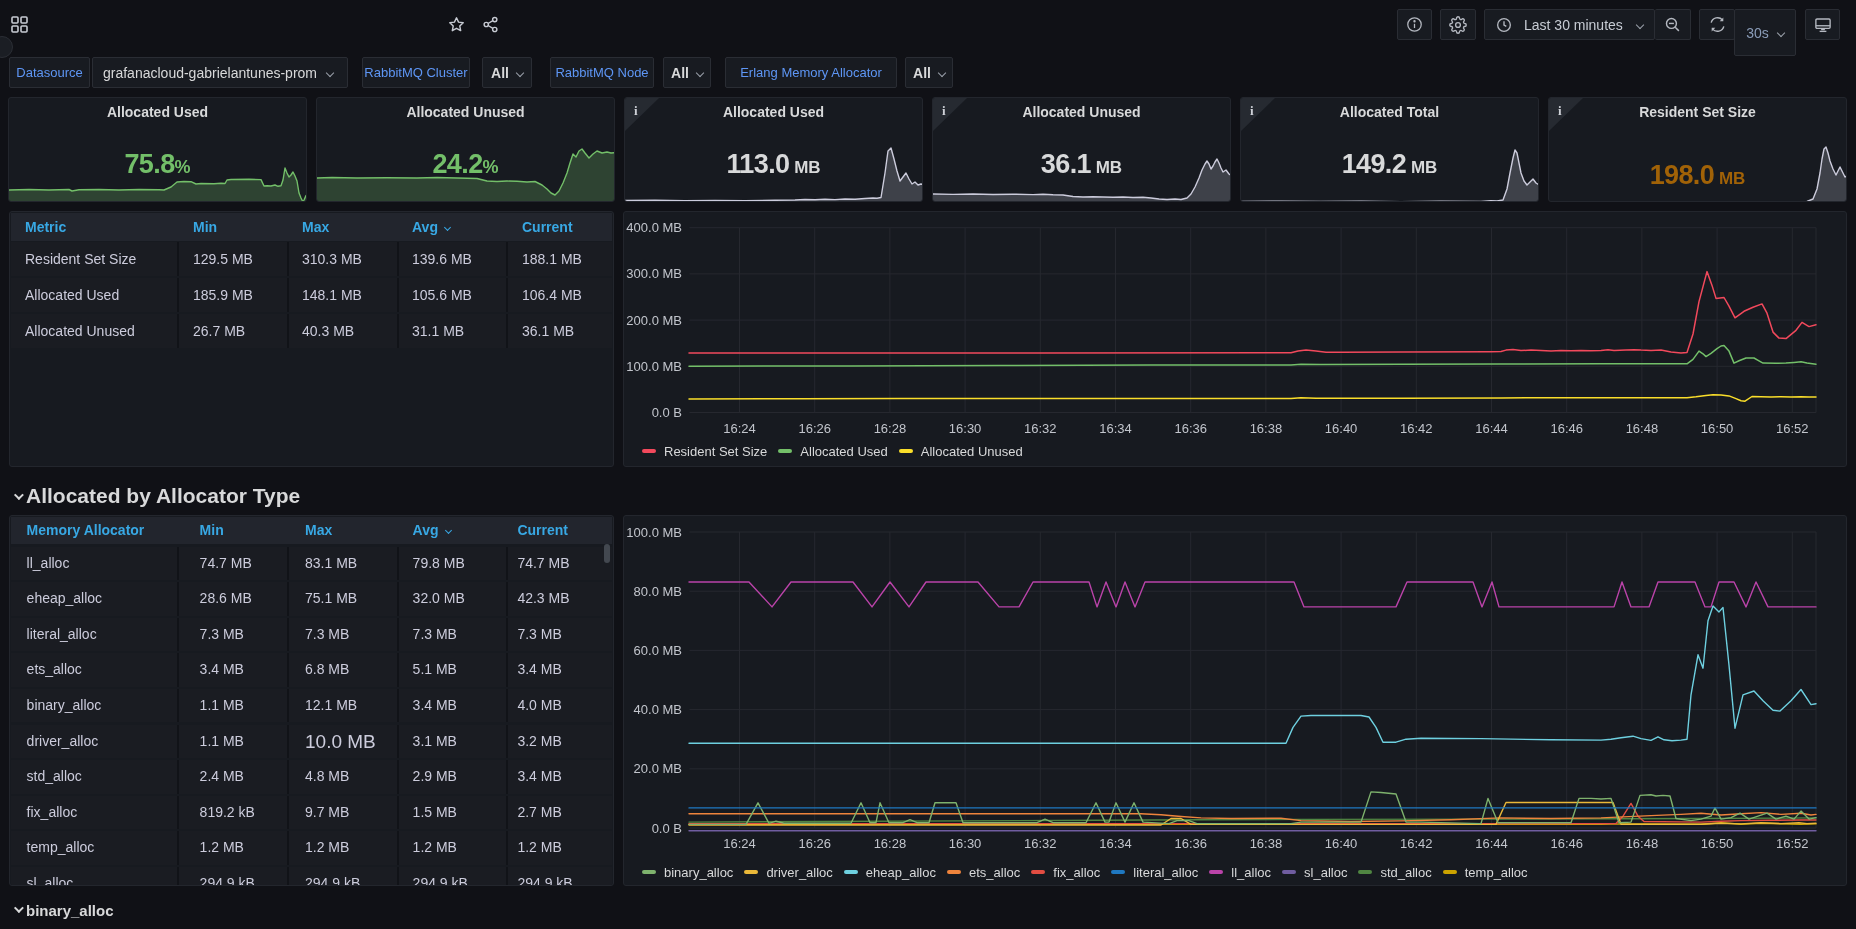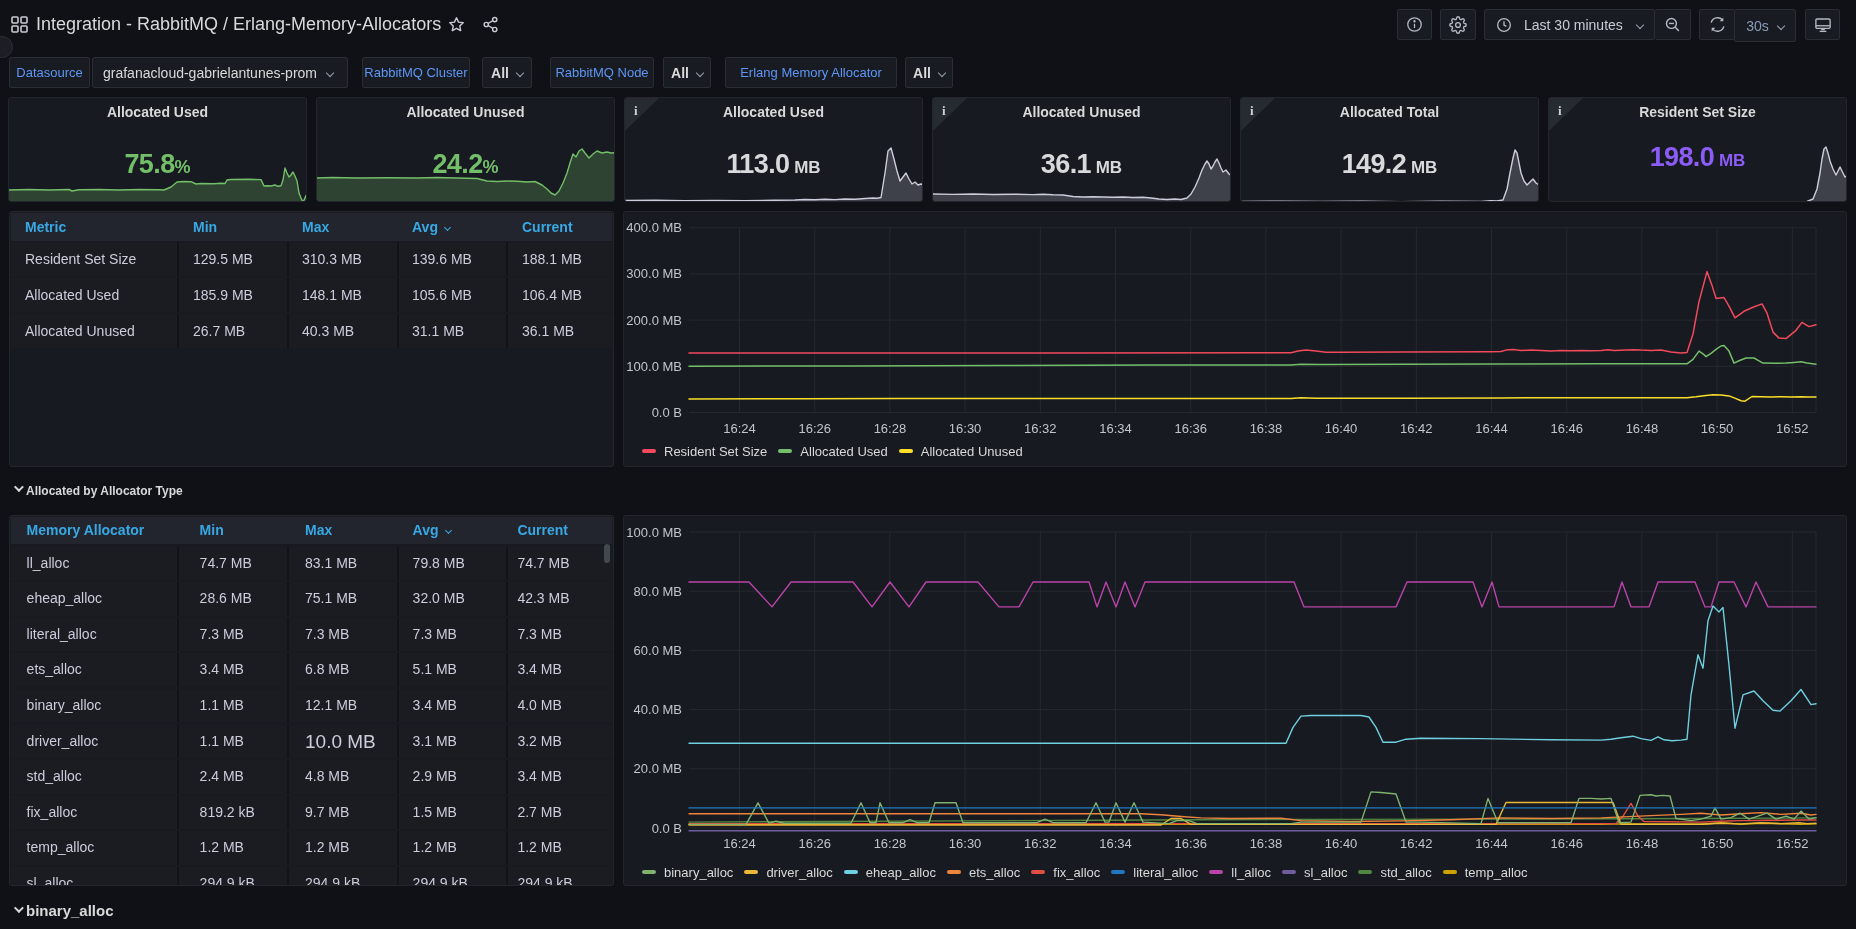--- a/index.html
+++ b/index.html
@@ -8,21 +8,20 @@
 </style></head>
 <body>
 <div style="position:relative;width:1856px;height:929px;overflow:hidden">
 
 <div style="position:absolute;left:11px;top:16px"><svg width="17" height="17" viewBox="0 0 17 17" fill="none" stroke="#c7cbd3" stroke-width="1.6">
         <rect x="1" y="1" width="6" height="6" rx="1"></rect>
         <rect x="10" y="1" width="6" height="6" rx="1"></rect>
         <rect x="1" y="10" width="6" height="6" rx="1"></rect>
         <rect x="10" y="10" width="6" height="6" rx="1"></rect>
       </svg></div>
-<div id="ttl" style="position:absolute;left:36px;top:14px;font-size:18px;font-weight:400;color:#d8d9da">Integration - RabbitMQ&nbsp;/ Erlang-Memory-Allocators</div>
 <div style="position:absolute;left:448px;top:16px"><svg width="17" height="17" viewBox="0 0 24 24" fill="none" stroke="#c7cbd3" stroke-width="2" stroke-linejoin="round">
         <path d="M12 2.5l2.9 6.2 6.6.8-4.9 4.6 1.3 6.6-5.9-3.3-5.9 3.3 1.3-6.6L2.5 9.5l6.6-.8z"></path>
       </svg></div>
 <div style="position:absolute;left:482px;top:16px"><svg width="17" height="17" viewBox="0 0 24 24" fill="none" stroke="#c7cbd3" stroke-width="2">
         <circle cx="18" cy="5" r="3"></circle>
         <circle cx="6" cy="12" r="3"></circle>
         <circle cx="18" cy="19" r="3"></circle>
         <line x1="8.6" y1="10.6" x2="15.4" y2="6.4"></line>
         <line x1="8.6" y1="13.4" x2="15.4" y2="17.6"></line>
       </svg></div>
@@ -57,21 +56,21 @@
       </svg>
     </div>
 <div class="btn" style="left:1699px;top:9px;width:36px;height:31px">
       <svg width="17" height="17" viewBox="0 0 24 24" fill="none" stroke="#b4b8c0" stroke-width="2">
         <path d="M20.9 14.6a9.3 9.3 0 0 1-15.9 3.9"></path>
         <path d="M3.1 9.4a9.3 9.3 0 0 1 15.9-3.9"></path>
         <polygon points="20.2,2.2 20.2,7.3 15.1,7.3" fill="#b4b8c0" stroke="none"></polygon>
         <polygon points="3.8,21.8 3.8,16.7 8.9,16.7" fill="#b4b8c0" stroke="none"></polygon>
       </svg>
     </div>
-<div class="btn" style="left:1734px;top:9px;width:62px;height:33px">
+<div class="btn" style="left:1734px;top:9px;width:62px;height:47px">
       <span style="font-size:14px;font-weight:500;color:#8a9cb8">30s</span>
       <span style="margin-left:9px;margin-bottom:3px"><span style="display:inline-block;width:6px;height:6px;border-right:1.7px solid #9aa0aa;border-bottom:1.7px solid #9aa0aa;transform:rotate(45deg);margin-top:0px"></span></span>
     </div>
 <div class="btn" style="left:1805px;top:9px;width:35px;height:31px">
       <svg width="18" height="18" viewBox="0 0 24 24" fill="none" stroke="#b4b8c0" stroke-width="1.8">
         <rect x="2.5" y="4" width="19" height="12.5" rx="1.5"></rect>
         <line x1="2.5" y1="13" x2="21.5" y2="13"></line>
         <rect x="9.5" y="16.5" width="5" height="2.5" fill="#b4b8c0" stroke="none"></rect>
         <line x1="7.5" y1="20.5" x2="16.5" y2="20.5"></line>
       </svg>
@@ -157,21 +156,21 @@
 <span style="font-size:27px;letter-spacing:-0.6px">149.2</span><span style="font-size:17px"> MB</span></div>
 </div>
     <div class="panel" style="left:1548px;top:97px;width:299px;height:105px">
 <svg width="299" height="105" viewBox="0 0 299 105" style="position:absolute;left:0;top:0">
         <polygon points="0.0,105.0 0.0,104.0 50.0,103.8 100.0,104.0 150.0,103.8 200.0,104.0 240.0,103.7 250.0,103.9 258.0,103.5 264.0,101.0 268.0,91.0 271.0,75.0 273.0,61.0 275.0,51.0 277.0,49.0 279.0,55.0 281.0,63.0 284.0,71.0 287.0,77.0 289.0,73.0 291.0,69.0 293.0,73.0 296.0,79.0 299.0,77.0 299.0,105.0" fill="#ccccdc" fill-opacity="0.22" stroke="none"></polygon>
         <polyline points="0.0,104.0 50.0,103.8 100.0,104.0 150.0,103.8 200.0,104.0 240.0,103.7 250.0,103.9 258.0,103.5 264.0,101.0 268.0,91.0 271.0,75.0 273.0,61.0 275.0,51.0 277.0,49.0 279.0,55.0 281.0,63.0 284.0,71.0 287.0,77.0 289.0,73.0 291.0,69.0 293.0,73.0 296.0,79.0 299.0,77.0" fill="none" stroke="#ccccdc" stroke-width="1.4" stroke-opacity="1.0" stroke-linejoin="round" stroke-linecap="round"></polyline>
       </svg>
       <div style="position:absolute;left:0;top:0;width:0;height:0;border-top:33px solid #262a31;border-right:34px solid transparent"></div>
       <div style="position:absolute;left:9px;top:5px;font-family:'Liberation Serif',serif;font-weight:700;font-size:13px;color:#cfd2d8">i</div>
 <div style="position:absolute;left:0;right:0;top:6px;text-align:center;font-size:14px;font-weight:700;color:#d8d9da">Resident Set Size</div>
-<div style="position:absolute;left:0;right:0;top:44px;text-align:center;font-weight:700;color:#8b5cf6">
+<div style="position:absolute;left:0;right:0;top:62px;text-align:center;font-weight:700;color:#a16207">
 <span style="font-size:27px;letter-spacing:-0.6px">198.0</span><span style="font-size:17px"> MB</span></div>
 </div>
 
 <div class="panel" style="left:9px;top:211px;width:605px;height:256px">
 <div style="position:absolute;left:1px;right:1px;top:1px;height:28px;background:#22252d"></div>
       <div style="position:absolute;left:15px;top:1px;height:28px;line-height:28px;font-size:14px;font-weight:700;color:#38a8e4">Metric</div>
       <div style="position:absolute;left:183px;top:1px;height:28px;line-height:28px;font-size:14px;font-weight:700;color:#38a8e4">Min</div>
       <div style="position:absolute;left:292px;top:1px;height:28px;line-height:28px;font-size:14px;font-weight:700;color:#38a8e4">Max</div>
       <div style="position:absolute;left:402px;top:1px;height:28px;line-height:28px;font-size:14px;font-weight:700;color:#38a8e4">Avg<span style="display:inline-block;width:5px;height:5px;border-right:1.7px solid #38a8e4;border-bottom:1.7px solid #38a8e4;transform:rotate(45deg);margin-left:7px;margin-bottom:2px"></span></div>
       <div style="position:absolute;left:512px;top:1px;height:28px;line-height:28px;font-size:14px;font-weight:700;color:#38a8e4">Current</div>
@@ -259,21 +258,21 @@
           <span style="font-size:13px;color:#d8d9da">Resident Set Size</span>
         </span><span style="display:inline-flex;align-items:center;margin-right:11px;white-space:nowrap">
           <span style="width:14px;height:4px;border-radius:2px;background:#73bf69;margin-right:8px"></span>
           <span style="font-size:13px;color:#d8d9da">Allocated Used</span>
         </span><span style="display:inline-flex;align-items:center;margin-right:11px;white-space:nowrap">
           <span style="width:14px;height:4px;border-radius:2px;background:#fade2a;margin-right:8px"></span>
           <span style="font-size:13px;color:#d8d9da">Allocated Unused</span>
         </span></div>
 </div>
 
-<div style="position:absolute;left:14px;top:484px;font-size:12px;font-weight:700;color:#d8d9da"><span style="display:inline-block;width:7px;height:7px;border-right:2px solid #d8d9da;border-bottom:2px solid #d8d9da;transform:rotate(45deg) translateY(-2px);margin-right:5px;margin-bottom:3px"></span>Allocated by Allocator Type</div>
+<div style="position:absolute;left:14px;top:484px;font-size:21px;font-weight:700;color:#d8d9da"><span style="display:inline-block;width:7px;height:7px;border-right:2px solid #d8d9da;border-bottom:2px solid #d8d9da;transform:rotate(45deg) translateY(-2px);margin-right:5px;margin-bottom:3px"></span>Allocated by Allocator Type</div>
 
 <div class="panel" style="left:9px;top:515px;width:605px;height:371px">
 <div style="position:absolute;left:1px;right:1px;top:1px;height:27px;background:#22252d"></div>
       <div style="position:absolute;left:16.6px;top:1px;height:27px;line-height:27px;font-size:14px;font-weight:700;color:#38a8e4">Memory Allocator</div>
       <div style="position:absolute;left:189.6px;top:1px;height:27px;line-height:27px;font-size:14px;font-weight:700;color:#38a8e4">Min</div>
       <div style="position:absolute;left:295px;top:1px;height:27px;line-height:27px;font-size:14px;font-weight:700;color:#38a8e4">Max</div>
       <div style="position:absolute;left:402.6px;top:1px;height:27px;line-height:27px;font-size:14px;font-weight:700;color:#38a8e4">Avg<span style="display:inline-block;width:5px;height:5px;border-right:1.7px solid #38a8e4;border-bottom:1.7px solid #38a8e4;transform:rotate(45deg);margin-left:7px;margin-bottom:2px"></span></div>
       <div style="position:absolute;left:507.4px;top:1px;height:27px;line-height:27px;font-size:14px;font-weight:700;color:#38a8e4">Current</div>
 <div style="position:absolute;left:1px;right:1px;top:30.5px;height:33.6px;background:#1a1c22"></div>
       <div style="position:absolute;left:167px;top:30.5px;width:2px;height:33.6px;background:#111318"></div>

